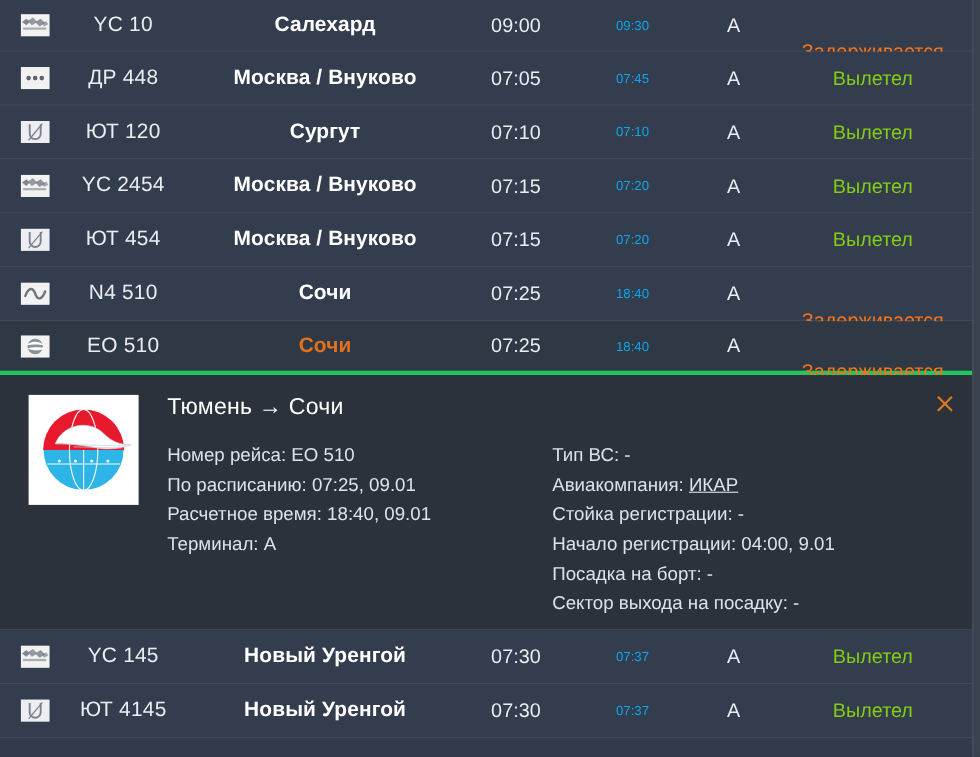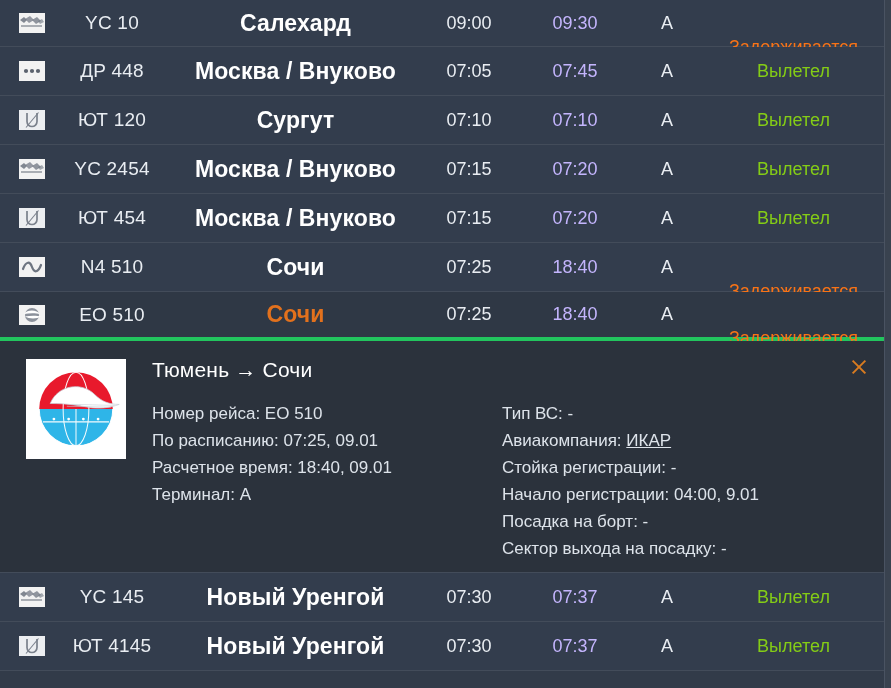--- a/index.html
+++ b/index.html
@@ -70,35 +70,35 @@
     box-sizing: border-box;
   }
   .c-flight {
     flex: 0 0 120px;
     font-size: 19px;
     color: #e9edf2;
     letter-spacing: 0.2px;
   }
   .c-dest {
     flex: 0 0 247px;
-    font-size: 23px;
+    font-size: 19px;
     font-weight: bold;
     color: #ffffff;
     letter-spacing: .1px;
   }
   .c-dest.hl { color: #e2711d; }
   .c-sched {
     flex: 0 0 100px;
     font-size: 18px;
     color: #e9edf2;
   }
   .c-est {
     flex: 0 0 112px;
-    font-size: 18px;
-    color: #c4b5fd;
+    font-size: 12px;
+    color: #0ea5e9;
   }
   .c-term {
     flex: 0 0 72px;
     font-size: 18px;
     color: #e9edf2;
   }
   .c-status {
     flex: 1 1 auto;
     font-size: 18px;
     color: #84cc16;

